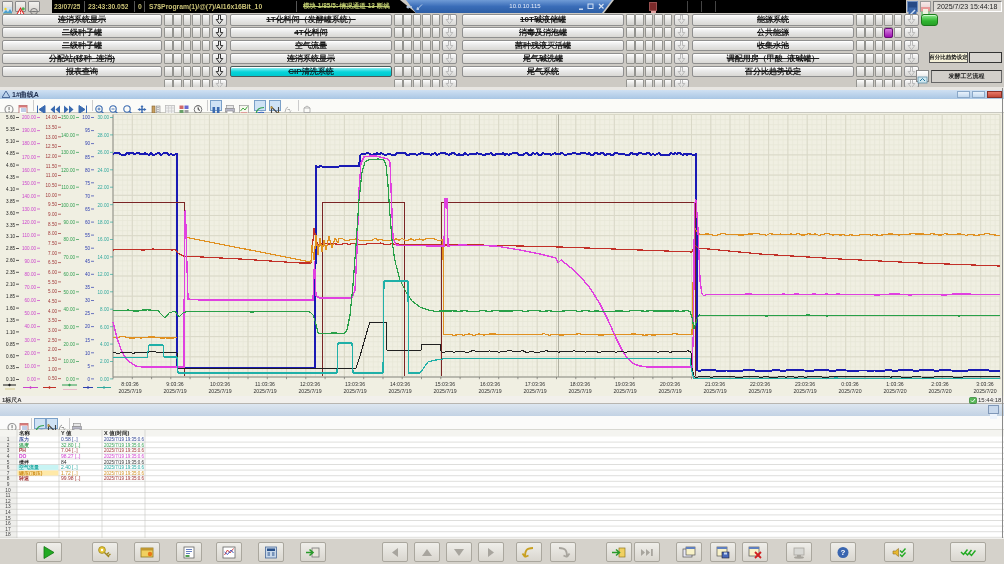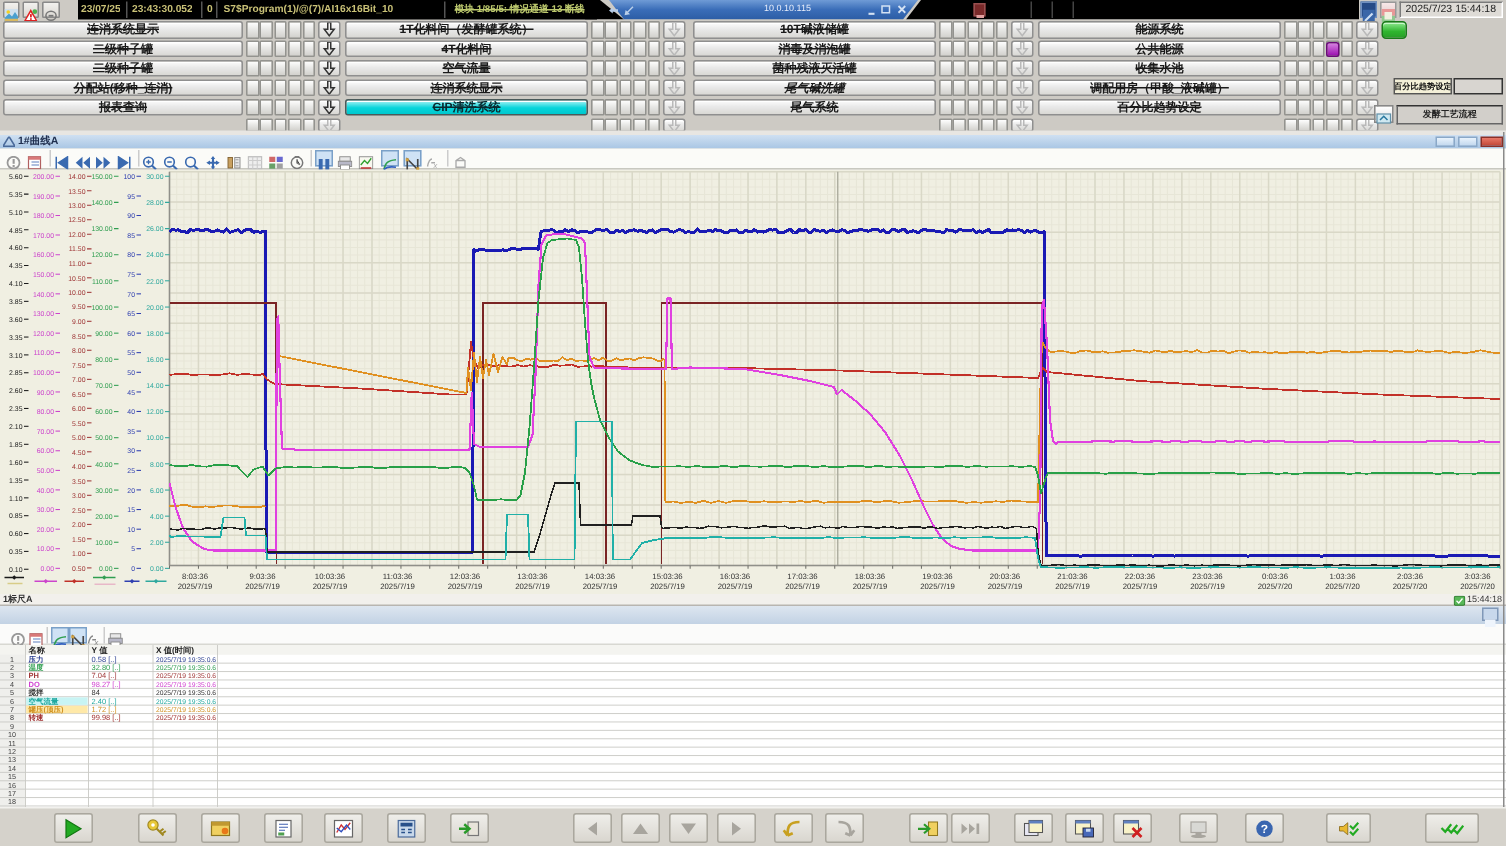--- a/index.html
+++ b/index.html
@@ -233,21 +233,21 @@
 <div class="cell" style="left:626.0px;top:39.8px;width:8.6px;height:11.5px"></div>
 <div class="cell" style="left:635.4px;top:39.8px;width:8.6px;height:11.5px"></div>
 <div class="cell" style="left:644.8px;top:39.8px;width:8.6px;height:11.5px"></div>
 <div class="cell" style="left:654.2px;top:39.8px;width:8.6px;height:11.5px"></div>
 <div class="cell" style="left:663.6px;top:39.8px;width:8.6px;height:11.5px"></div>
 <div class="btn" style="left:674px;top:39.8px;width:15px;height:11.5px">
     <svg width="11" height="11">
       <path d="M4.5 1 H6.5 V5.5 H8.8 L5.5 9.8 L2.2 5.5 H4.5 Z" fill="none" stroke="#b9b9b9" stroke-width="1"></path>
     </svg>
   </div>
-<div class="btn" style="left:462px;top:52.7px;width:162px;height:11.5px;font-style:italic;">尾气碱洗罐</div>
+<div class="btn" style="left:462px;top:52.7px;width:162px;height:11.5px;">尾气碱洗罐</div>
 <div class="cell" style="left:626.0px;top:52.7px;width:8.6px;height:11.5px"></div>
 <div class="cell" style="left:635.4px;top:52.7px;width:8.6px;height:11.5px"></div>
 <div class="cell" style="left:644.8px;top:52.7px;width:8.6px;height:11.5px"></div>
 <div class="cell" style="left:654.2px;top:52.7px;width:8.6px;height:11.5px"></div>
 <div class="cell" style="left:663.6px;top:52.7px;width:8.6px;height:11.5px"></div>
 <div class="btn" style="left:674px;top:52.7px;width:15px;height:11.5px">
     <svg width="11" height="11">
       <path d="M4.5 1 H6.5 V5.5 H8.8 L5.5 9.8 L2.2 5.5 H4.5 Z" fill="none" stroke="#b9b9b9" stroke-width="1"></path>
     </svg>
   </div>

